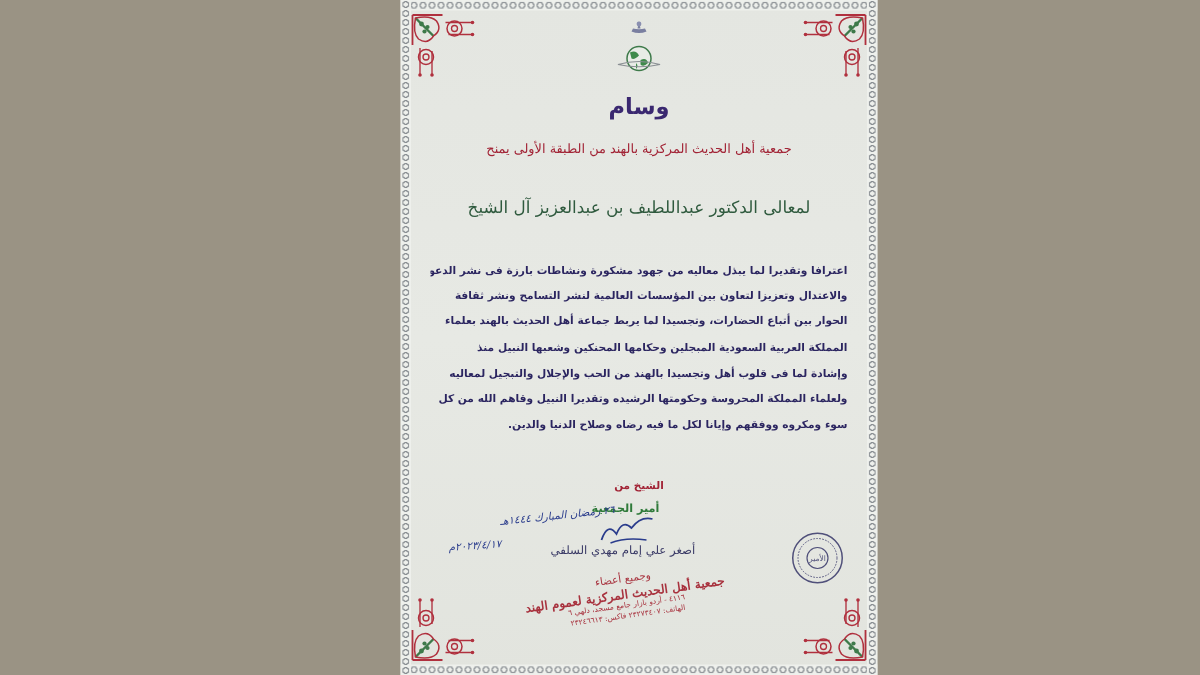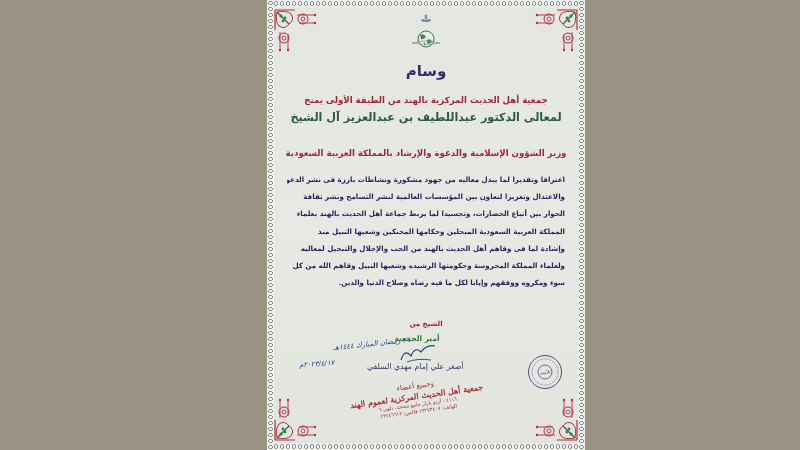--- a/index.html
+++ b/index.html
@@ -90,30 +90,30 @@
       font-size: 15px;
       font-weight: bold;
       color: #3a2870;
       line-height: 20px;
     }
     .line-org {
       position: absolute;
       left: 0; right: 0;
       top: 95px;
       font-size: 8.6px;
-      font-weight: bold;
+      font-weight: normal;
       color: #a22436;
       white-space: nowrap;
     }
     .line-name {
       position: absolute;
       left: 0; right: 0;
-      top: 111px;
+      top: 132px;
       font-size: 11.2px;
-      font-weight: bold;
+      font-weight: normal;
       color: #2f5a3e;
       white-space: nowrap;
     }
     .line-role {
       position: absolute;
       left: 0; right: 0;
       top: 148px;
       font-size: 8.6px;
       font-weight: bold;
       color: #a22436;
@@ -303,29 +303,28 @@
         <circle cx="16" cy="9" r="8" fill="#e8ece6" stroke="#3e7a4a" stroke-width="1"></circle>
         <path d="M10 5 Q14 3 16 7 Q13 10 11 9 Z" fill="#3e8a4a"></path>
         <path d="M17 10 Q21 8 22 12 Q19 15 17 13 Z" fill="#3e8a4a"></path>
         <path d="M14 12 Q16 14 14 16 Z" fill="#3e8a4a"></path>
         <path d="M2 13 Q16 9 30 13 Q16 16 2 13 Z" fill="none" stroke="#8a8f93" stroke-width="0.8"></path>
       </svg>
 
       <div class="title">وسام</div>
       <div class="line-org">جمعية أهل الحديث المركزية بالهند من الطبقة الأولى يمنح</div>
       <div class="line-name">لمعالى الدكتور عبداللطيف بن عبدالعزيز آل الشيخ</div>
-      <div class="line-role">وزير الشؤون الإسلامية والدعوة والإرشاد بالمملكة العربية السعودية</div>
 
       <div class="body-text">
         <span class="body-line">اعترافا وتقديرا لما يبذل معاليه من جهود مشكورة ونشاطات بارزة فى نشر الدعوة</span>
         <span class="body-line">والاعتدال وتعزيزا لتعاون بين المؤسسات العالمية لنشر التسامح ونشر ثقافة</span>
         <span class="body-line">الحوار بين أتباع الحضارات، وتجسيدا لما يربط جماعة أهل الحديث بالهند بعلماء</span>
         <span class="body-line">المملكة العربية السعودية المبجلين وحكامها المحنكين وشعبها النبيل منذ</span>
-        <span class="body-line">وإشادة لما فى وقاهم أهل الحديث بالهند من الحب والإجلال والتبجيل لمعاليه</span>
-        <span class="body-line">ولعلماء المملكة المحروسة وحكومتها الرشيده وشعبها النبيل وقاهم الله من كل</span>
+        <span class="body-line">وإشادة لما فى قلوب أهل وتجسيدا بالهند من الحب والإجلال والتبجيل لمعاليه</span>
+        <span class="body-line">ولعلماء المملكة المحروسة وحكومتها الرشيده وتقديرا النبيل وقاهم الله من كل</span>
         <span class="body-line">سوء ومكروه ووفقهم وإيانا لكل ما فيه رضاه وصلاح الدنيا والدين.</span>
       </div>
 
       <div class="presented-by">الشيخ من</div>
       <div class="president-label">أمير الجمعية</div>
     </div>
 
     <div class="signature-block" style="direction: rtl;">
       <span class="sig-date1">٢٦ رمضان المبارك ١٤٤٤هـ</span>
       <span class="sig-date2">٢٠٢٣/٤/١٧م</span>

